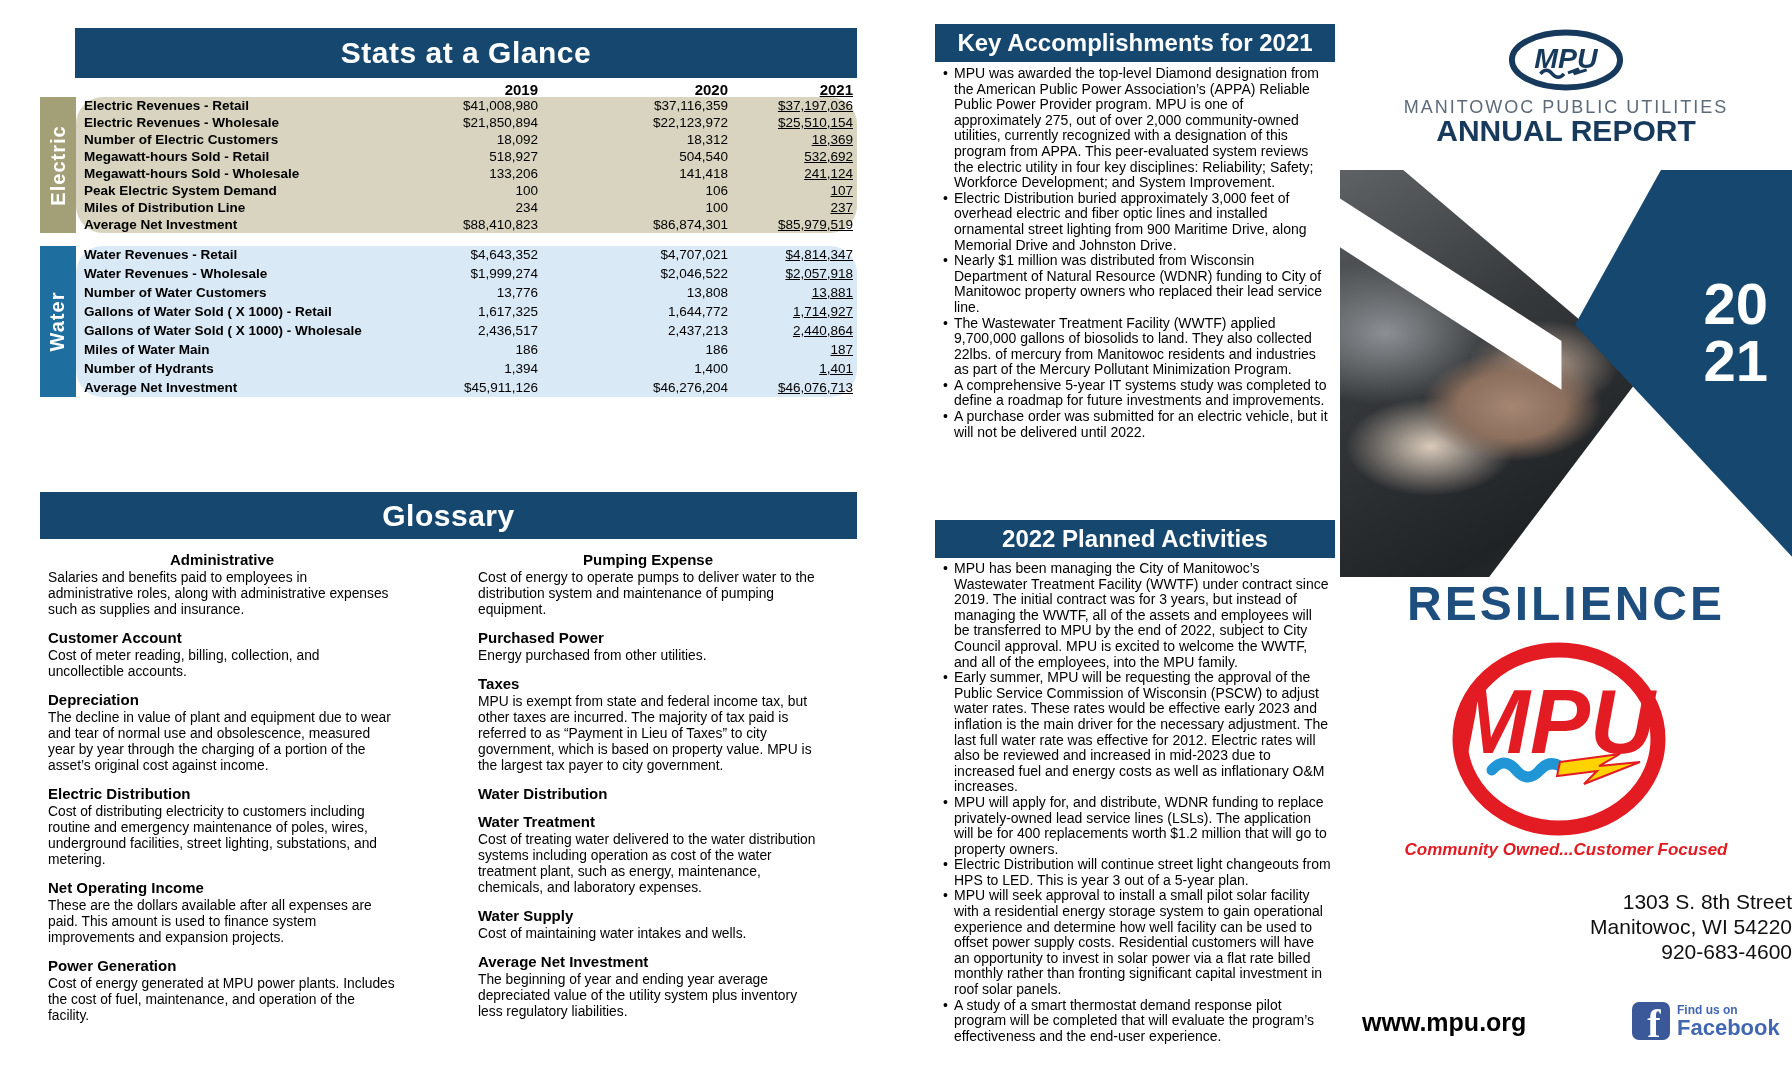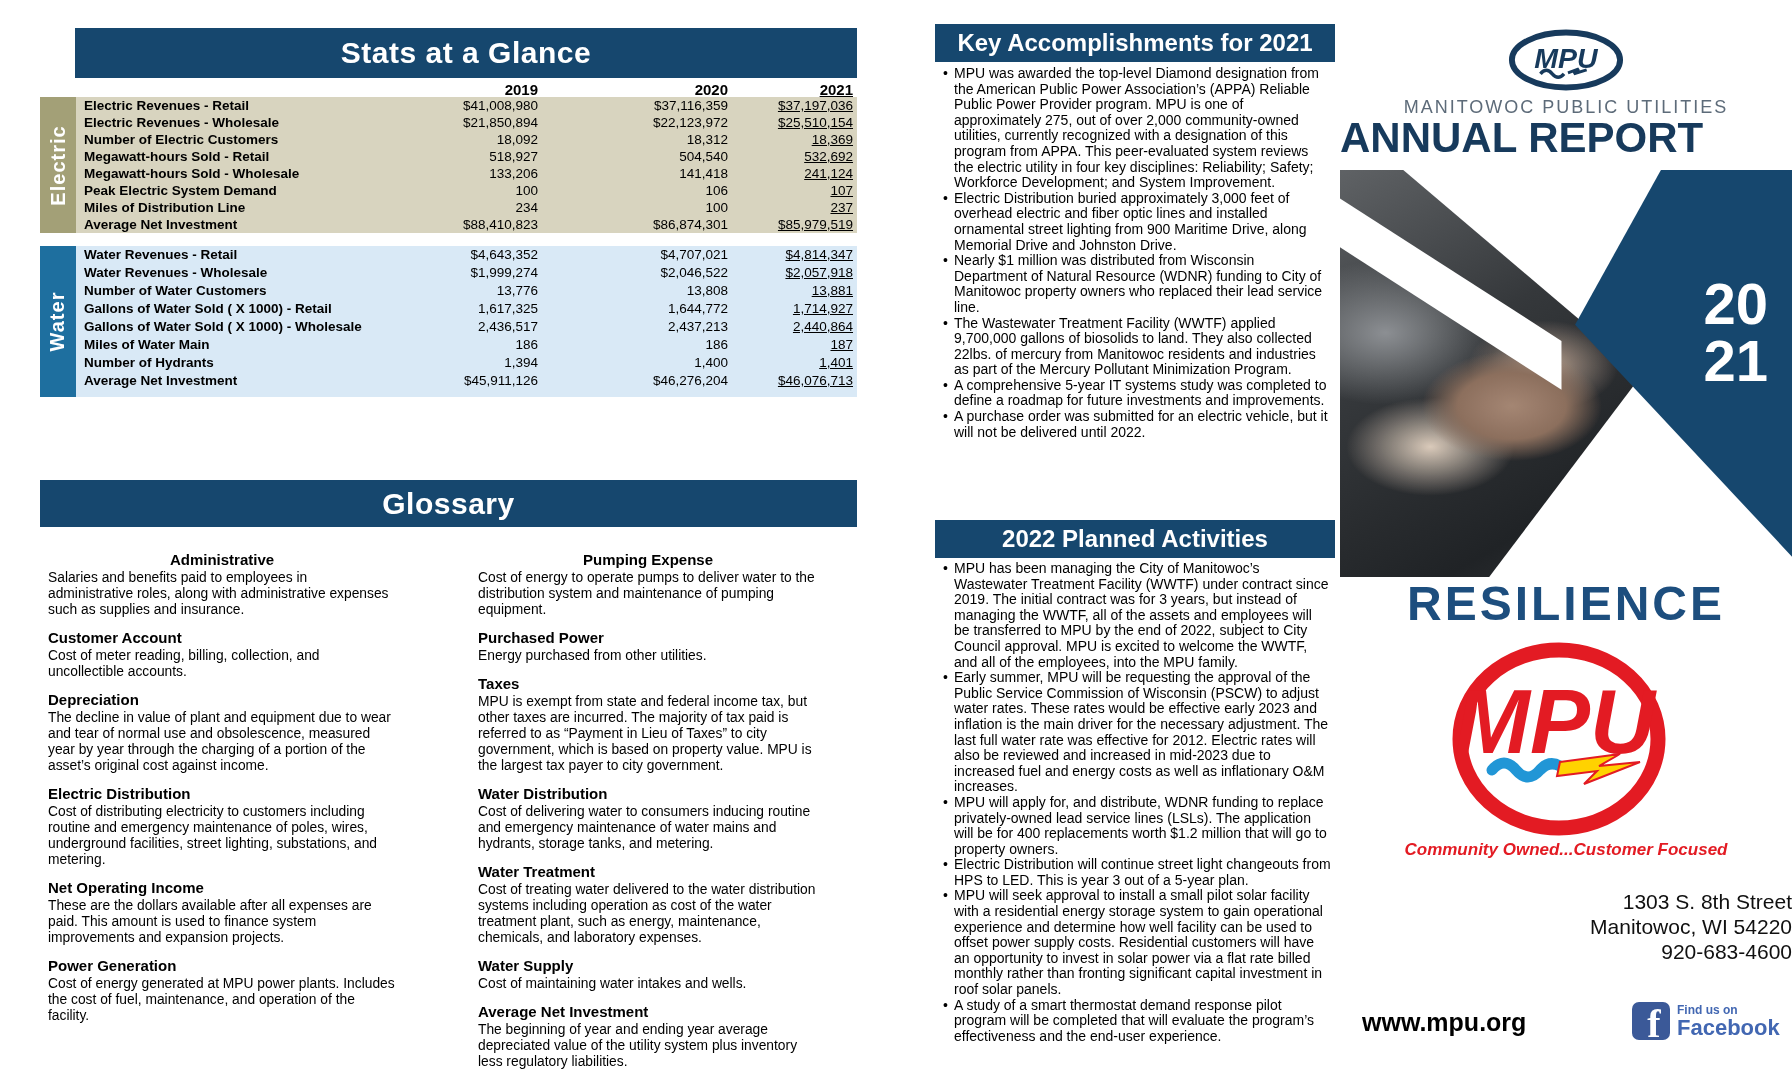--- a/index.html
+++ b/index.html
@@ -15,47 +15,47 @@
   .c1{width:120px;}.c2{width:190px;}.c3{width:125px;padding-right:4px;text-decoration:underline;}
   .band{position:absolute;left:40px;width:817px;display:flex;}
   #electric-band{top:97px;height:136px;}
   #water-band{top:246px;height:151px;}
   .band-side{width:36px;display:flex;align-items:center;justify-content:center;flex:none;}
   .band-side span{transform:rotate(-90deg);color:#fff;font-weight:bold;font-size:20px;letter-spacing:1px;white-space:nowrap;}
   #electric-band .band-side{background:var(--electric-side,#a3a077);}
   #electric-band .band-rows{background:var(--electric-bg,#d8d4bf);}
   #water-band .band-side{background:var(--water-side,#1e6f9f);}
   #water-band .band-rows{background:var(--water-bg,#d9e9f6);}
-  .band-rows{flex:1;display:flex;flex-direction:column;justify-content:flex-start;}
+  .band-rows{flex:1;display:flex;flex-direction:column;justify-content:space-between;border-radius:27px;}
   .trow{display:flex;font-size:13.5px;height:17px;line-height:17px;}
   #water-band .trow{height:18px;line-height:18px;}
   .trow .cell-label{font-weight:bold;}
 
   
-  #glossary-bar{left:40px;top:480px;width:817px;height:47px;font-size:30px;letter-spacing:.5px;}
+  #glossary-bar{left:40px;top:492px;width:817px;height:47px;font-size:30px;letter-spacing:.5px;}
   .gcol{position:absolute;top:551px;}
   #gcol-left{left:48px;width:348px;}
   #gcol-right{left:478px;width:340px;}
   .gentry h4{margin:11px 0 2px;font-size:15px;}
   .gentry:first-child h4{margin-top:0;text-align:center;}
   .gentry p{margin:0;font-size:13.8px;line-height:1.16;}
 
   
   #ka-bar{left:935px;top:24px;width:400px;height:38px;font-size:24px;}
   #pa-bar{left:935px;top:520px;width:400px;height:38px;font-size:24px;}
   .blist{position:absolute;margin:0;padding:0;list-style:none;font-size:14px;line-height:15.6px;width:390px;}
   #ka-list{left:941px;top:66px;}
   #pa-list{left:941px;top:561px;}
   .blist li{padding-left:13px;position:relative;}
   .blist li::before{content:"\2022";position:absolute;left:2px;}
 
   
   #mpu-top-logo{position:absolute;left:1507px;top:27px;width:118px;height:66px;}
   #org-name{position:absolute;left:1340px;top:97px;width:452px;text-align:center;font-size:18px;letter-spacing:2px;color:#5d6b79;}
-  #annual-report{position:absolute;left:1340px;top:114px;width:452px;font-size:42px;font-weight:bold;color:var(--annual-navy,#173a5c);}
+  #annual-report{position:absolute;left:1340px;top:114px;width:452px;text-align:center;font-size:30px;font-weight:bold;color:var(--annual-navy,#173a5c);}
   #photo-area{position:absolute;left:1340px;top:170px;width:452px;height:407px;overflow:hidden;}
   .photo-layer{position:absolute;inset:0;filter:saturate(.6);
     background:
       radial-gradient(90px 55px at 38% 58%, #b58363 0%, #9c6c4e 60%, rgba(0,0,0,0) 100%),
       radial-gradient(120px 70px at 20% 68%, #e3c9ae 0%, rgba(227,201,174,0) 70%),
       radial-gradient(100px 60px at 45% 48%, #caa183 0%, rgba(202,161,131,0) 75%),
       radial-gradient(140px 90px at 10% 40%, #8a8f96 0%, rgba(0,0,0,0) 80%),
       linear-gradient(150deg, #5d6268 0%, #34383d 35%, #1f2328 70%, #3c4349 100%);
     clip-path:polygon(0 0, 14% 0, 67% 50%, 33% 100%, 0 100%);}
   .white-band{position:absolute;inset:0;background:#fff;clip-path:polygon(0 7%, 0 19%, 49% 54%, 49% 42%);}
@@ -233,21 +233,20 @@
     <div class="gentry">
     <h4>Purchased Power</h4>
     <p>Energy purchased from other utilities.</p>
   </div>
     <div class="gentry">
     <h4>Taxes</h4>
     <p>MPU is exempt from state and federal income tax, but other taxes are incurred. The majority of tax paid is referred to as “Payment in Lieu of Taxes” to city government, which is based on property value. MPU is the largest tax payer to city government.</p>
   </div>
     <div class="gentry">
     <h4>Water Distribution</h4>
-    <p>Cost of delivering water to consumers inducing routine and emergency maintenance of water mains and hydrants, storage tanks, and metering.</p>
   </div>
     <div class="gentry">
     <h4>Water Treatment</h4>
     <p>Cost of treating water delivered to the water distribution systems including operation as cost of the water treatment plant, such as energy, maintenance, chemicals, and laboratory expenses.</p>
   </div>
     <div class="gentry">
     <h4>Water Supply</h4>
     <p>Cost of maintaining water intakes and wells.</p>
   </div>
     <div class="gentry">

